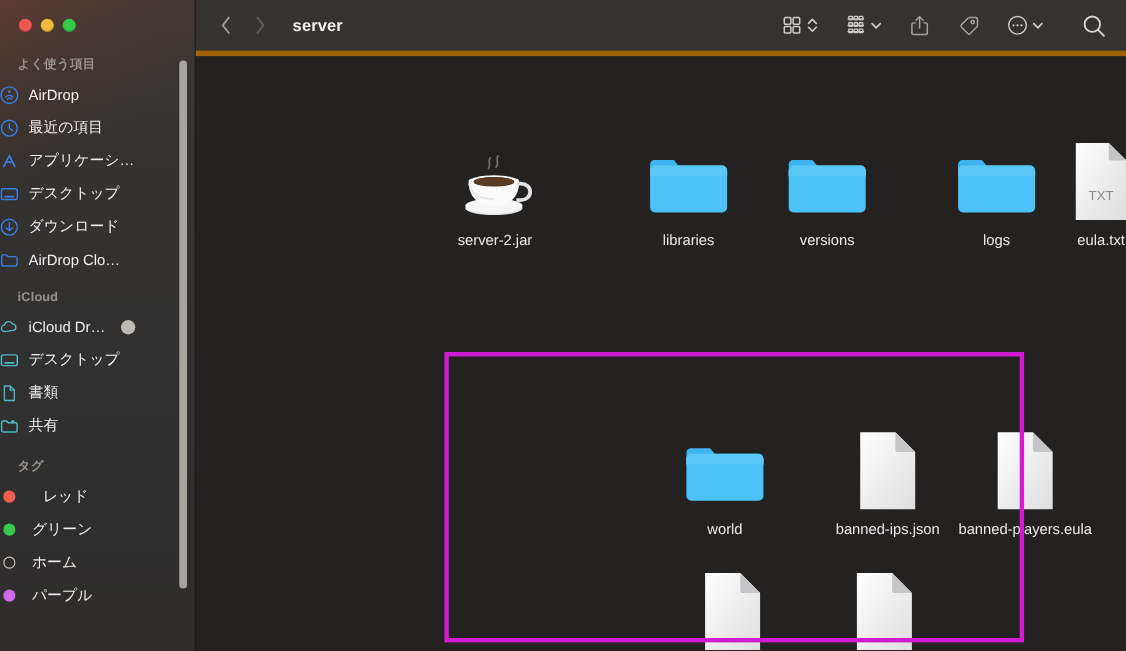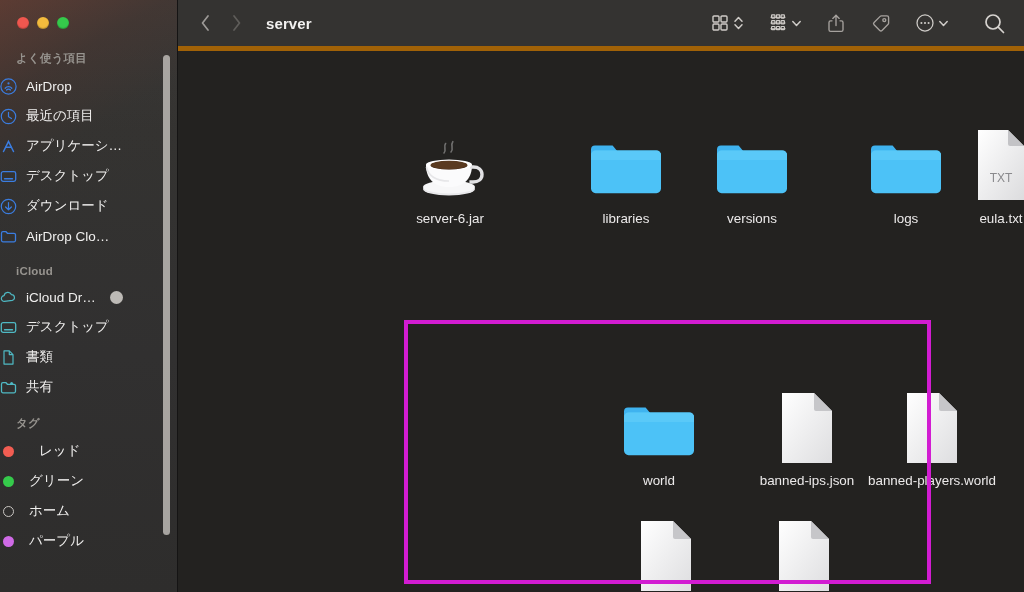--- a/index.html
+++ b/index.html
@@ -319,21 +319,21 @@
             <ellipse cx="37" cy="58" rx="26" ry="6.5" fill="#e9e9eb"></ellipse>
             <ellipse cx="37" cy="56" rx="26" ry="6.5" fill="#f7f7f8"></ellipse>
             <path d="M14 34c0-1.6 1.2-2.6 2.8-2.6h40.4c1.6 0 2.8 1 2.8 2.6 0 12-6.4 22-23 22s-23-10-23-22z" fill="#fbfbfc"></path>
             <path d="M58 36h3.4c5 0 8.6 3 8.6 7.4 0 4.6-3.8 7.6-9 7.6h-3.6" fill="none" stroke="#e2e2e4" stroke-width="3.4"></path>
             <ellipse cx="37" cy="34" rx="22.6" ry="5.6" fill="#ffffff"></ellipse>
             <ellipse cx="37" cy="34.4" rx="18.4" ry="4.2" fill="#3a2415"></ellipse>
             <ellipse cx="37" cy="34" rx="18.4" ry="4.2" fill="#5a3a20"></ellipse>
             <path d="M14.4 36c2 8.6 8.6 14 22.6 14" fill="none" stroke="#e6e6e8" stroke-width="1.6"></path>
           </svg>
         </div>
-        <div class="name">server-6.jar</div>
+        <div class="name">server-2.jar</div>
       </div>
 
       <div class="item" style="left:508px;top:72px">
         <div class="icowrap">
           <svg width="78" height="66" viewBox="0 0 78 66">
             <path d="M4 12.5a4 4 0 0 1 4-4h17.6l5.4 6.6H70a4 4 0 0 1 4 4v5H4z" fill="#3fb3ef"></path>
             <path d="M4 18a4.6 4.6 0 0 1 4.6-4.6h60.8A4.6 4.6 0 0 1 74 18v33.6a4.6 4.6 0 0 1-4.6 4.6H8.6A4.6 4.6 0 0 1 4 51.6z" fill="#4cc2f7"></path>
             <path d="M4 18a4.6 4.6 0 0 1 4.6-4.6h60.8A4.6 4.6 0 0 1 74 18v5H4z" fill="#5ac9f8"></path>
           </svg>
         </div>
@@ -412,21 +412,21 @@
             <defs>
                 <linearGradient id="bg2" x1="0" y1="0" x2="1" y2="1">
               <stop offset="0" stop-color="#ffffff"></stop>
                   <stop offset="1" stop-color="#dedee0"></stop>
                 </linearGradient>
               </defs>
             <path d="M4 2h32l18 18v52H4z" fill="url(#bg2)"></path>
             <path d="M36 2 54 20H38a2 2 0 0 1-2-2z" fill="#c6c6c9"></path>
           </svg>
         </div>
-        <div class="name">banned-players.world</div>
+        <div class="name">banned-players.eula</div>
       </div>
 
       <div class="item" style="left:813px;top:334px">
         <div class="icowrap">
           
         </div>
         <div class="name">ops.json</div>
       </div>
 
       <div class="item" style="left:422px;top:462px">

